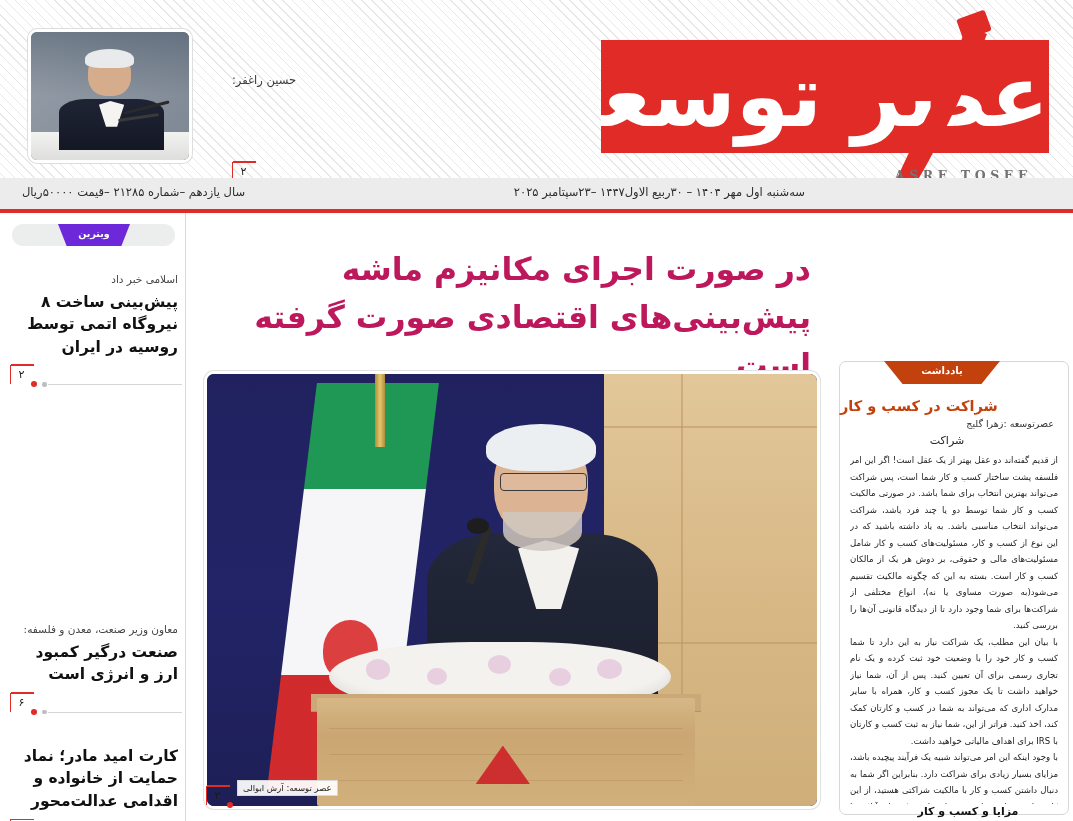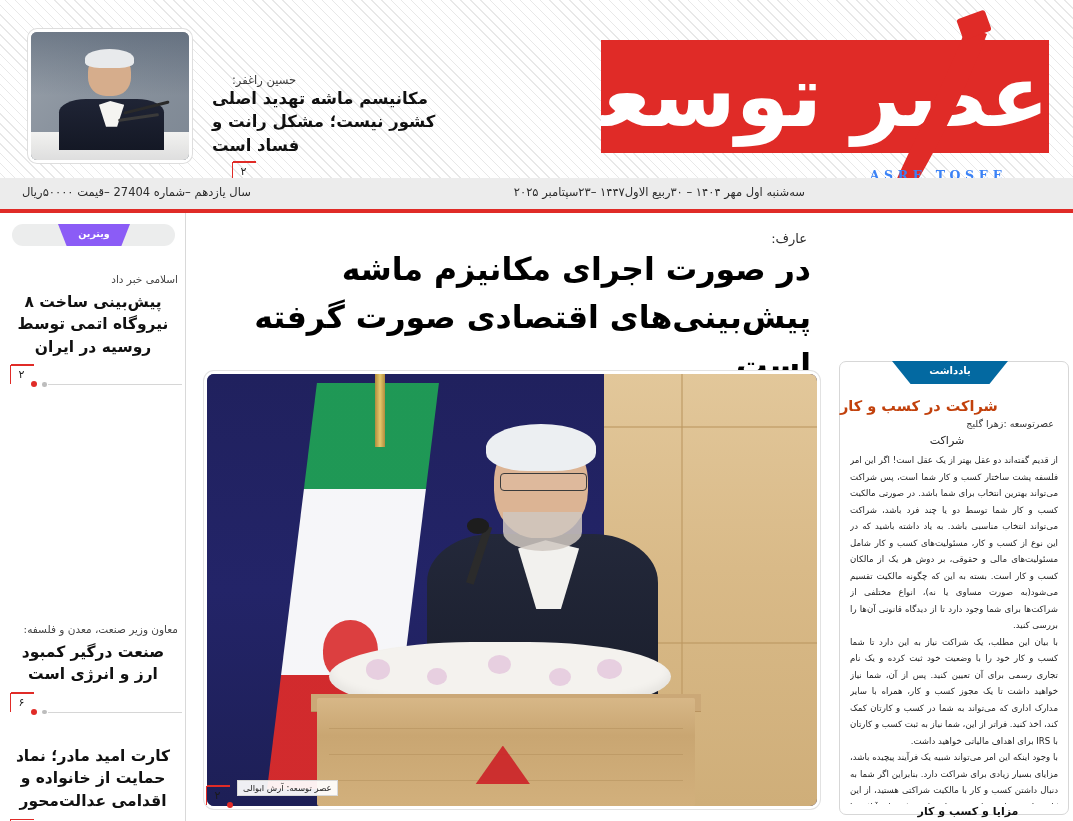--- a/index.html
+++ b/index.html
@@ -60,24 +60,24 @@
     line-height:113px;
     letter-spacing:-2px;
     white-space:nowrap;
     overflow:hidden;
   }
   .logo-swash{
     position:absolute;left:595px;top:8px;width:460px;height:180px;
     pointer-events:none;
   }
   .logo-latin{
-    position:absolute;left:832px;top:168px;width:175px;
-    color:#3b82f6;font-size:12.5px;letter-spacing:4.6px;
+    position:absolute;left:876px;top:168px;width:175px;
+    color:#737373;font-size:12.5px;letter-spacing:4.6px;
     font-family:"DejaVu Serif","Liberation Serif",serif;
-    font-weight:bold;direction:ltr;text-align:right;
+    font-weight:bold;direction:ltr;text-align:center;
   }
 
   
   .greystrip{
     position:absolute;left:0;top:178px;width:1073px;height:31px;
     background:#ececec;
   }
   .strip-right{
     position:absolute;right:268px;top:185px;
     font-size:11.5px;color:#2c2c2c;direction:rtl;white-space:nowrap;
@@ -94,33 +94,33 @@
   .sidebar{
     position:absolute;left:0;top:213px;width:186px;height:608px;
     background:#fff;
   }
   .vitrin-wrap{
     position:absolute;left:12px;top:11px;width:163px;height:22px;
     background:#eceded;border-radius:11px;
   }
   .vitrin-tag{
     position:absolute;left:46px;top:0px;width:72px;height:22px;
-    background:#8b5cf6;
+    background:#6d28d9;
     clip-path:polygon(0 0,100% 0,88% 100%,12% 100%);
     color:#fff;font-size:9.5px;font-weight:bold;
     text-align:center;line-height:20px;direction:rtl;
   }
   .side-item{position:absolute;left:8px;width:170px;}
   .side-kicker{
     font-size:10.5px;color:#444;text-align:right;direction:rtl;
     margin:0 0 4px 0;line-height:1.3;
   }
   .side-head{
     font-size:15.5px;font-weight:bold;color:#111;
-    text-align:center;direction:rtl;line-height:1.45;
+    text-align:right;direction:rtl;line-height:1.45;
   }
   .pagemark{
     position:relative;margin-top:7px;height:22px;
   }
   .pm-box{
     position:absolute;left:2px;top:0;width:23px;height:19px;
     border:1.6px solid #e02b27;border-top-color:#e02b27;
     border-bottom:none;border-right:none;
     box-sizing:border-box;
   }
@@ -148,21 +148,21 @@
   .main{
     position:absolute;left:186px;top:213px;width:645px;height:608px;
   }
   .lead-kicker{
     position:absolute;right:24px;top:18px;width:600px;
     text-align:right;direction:rtl;font-size:13px;color:#2a2a2a;
   }
   .lead-head{
     position:absolute;right:20px;top:33px;width:608px;
     text-align:right;direction:rtl;
-    font-size:31.5px;font-weight:bold;line-height:1.52;color:#000000;
+    font-size:31.5px;font-weight:bold;line-height:1.52;color:#be185d;
     letter-spacing:-0.2px;
   }
   .lead-photo{
     position:absolute;left:18px;top:158px;width:610px;height:432px;
     border:3px solid #ffffff;border-radius:10px;
     box-shadow:0 0 0 1px #e2e2e2;
     overflow:hidden;background:#1d2160;
   }
   .caption-chip{
     position:absolute;left:30px;bottom:10px;
@@ -179,22 +179,22 @@
     position:absolute;left:831px;top:213px;width:242px;height:608px;background:#fff;
   }
   .rightcol-divider{
     position:absolute;left:831px;top:213px;width:1px;height:608px;background:#d9d9d9;
   }
   .note-card{
     position:absolute;left:8px;top:148px;width:228px;height:452px;
     border:1px solid #d7d7d7;border-radius:7px;background:#fff;
   }
   .note-tag{
-    position:absolute;left:52px;top:-1px;width:116px;height:23px;
-    background:#0369a1;
+    position:absolute;left:44px;top:-1px;width:116px;height:23px;
+    background:#c2410c;
     clip-path:polygon(0 0,100% 0,84% 100%,16% 100%);
     color:#fff;font-size:10px;font-weight:bold;text-align:center;line-height:20px;direction:rtl;
   }
   .note-title{
     position:absolute;left:0;top:36px;width:228px;
     text-align:left;font-size:14.5px;font-weight:bold;color:#c2410c;direction:rtl;
   }
   .note-byline{
     position:absolute;right:14px;top:56px;width:200px;
     text-align:right;font-size:9.5px;color:#333;direction:rtl;
@@ -290,42 +290,41 @@
       <div class="ph pp-blur"></div>
       <div class="pp-table"></div>
       <div class="pp-suit"></div>
       <div class="pp-head"></div>
       <div class="pp-hair"></div>
       <div class="pp-shirt"></div>
       <div class="pp-mic"></div>
       <div class="pp-mic2"></div>
     </div>
     <div class="promo-kicker">حسین راغفر:</div>
-    <div class="promo-head">مکانیسم ماشه تهدید اصلی کشور نیست؛ مشکل رانت و فساد است</div>
     <div class="pagemark" style="position:absolute;left:208px;top:130px;width:170px;">
       <div class="pm-box"></div>
       <div class="pm-num">۲</div>
       <div class="pm-dot"></div>
       <div class="pm-dot2"></div>
       <div class="pm-line"></div>
     </div>
   </div>
 
   <div class="masthead">
     <div class="logo-script">عصر توسعه</div>
   </div>
   <svg class="logo-swash" viewBox="0 0 460 180">
     <path d="M300 175 C 320 130, 352 70, 372 18 L 392 26 C 372 78, 344 138, 318 180 Z" fill="#e02b27"></path>
     <rect x="364" y="6" width="30" height="22" rx="3" transform="rotate(-20 379 17)" fill="#e02b27"></rect>
   </svg>
   <div class="logo-latin">ASRE TOSEE</div>
 
   <div class="greystrip"></div>
   <div class="strip-right">سه‌شنبه اول مهر ۱۴۰۴ – ۳۰ربیع الاول۱۴۴۷ –۲۳سپتامبر ۲۰۲۵</div>
-  <div class="strip-left">سال یازدهم –شماره 27404 –قیمت ۵۰۰۰۰ریال</div>
+  <div class="strip-left">سال یازدهم –شماره ۲۱۲۸۵ –قیمت ۵۰۰۰۰ریال</div>
   <div class="redrule"></div>
 
   <div class="sidebar">
     <div class="vitrin-wrap">
       <div class="vitrin-tag">ویترین</div>
     </div>
 
     <div class="side-item" style="top:60px;">
       <div class="side-kicker">اسلامی خبر داد</div>
       <div class="side-head">پیش‌بینی ساخت ۸ نیروگاه اتمی توسط روسیه در ایران</div>
@@ -358,21 +357,20 @@
       <div class="pagemark">
         <div class="pm-box"></div>
         <div class="pm-num">۷</div>
 
       </div>
     </div>
   </div>
   <div class="sidebar-divider"></div>
 
   <div class="main">
-    <div class="lead-kicker">عارف:</div>
     <div class="lead-head">در صورت اجرای مکانیزم ماشه پیش‌بینی‌های اقتصادی صورت گرفته است</div>
 
     <div class="lead-photo">
       <div class="bg-navy"></div>
       <div class="bg-wood"></div>
       <div class="wood-seam" style="right:0;top:12%;width:35%;height:2px;"></div>
       <div class="wood-seam" style="right:0;top:62%;width:35%;height:2px;"></div>
       <div class="wood-seam" style="right:22%;top:0;width:2px;height:100%;"></div>
 
       <div class="flag"></div>

